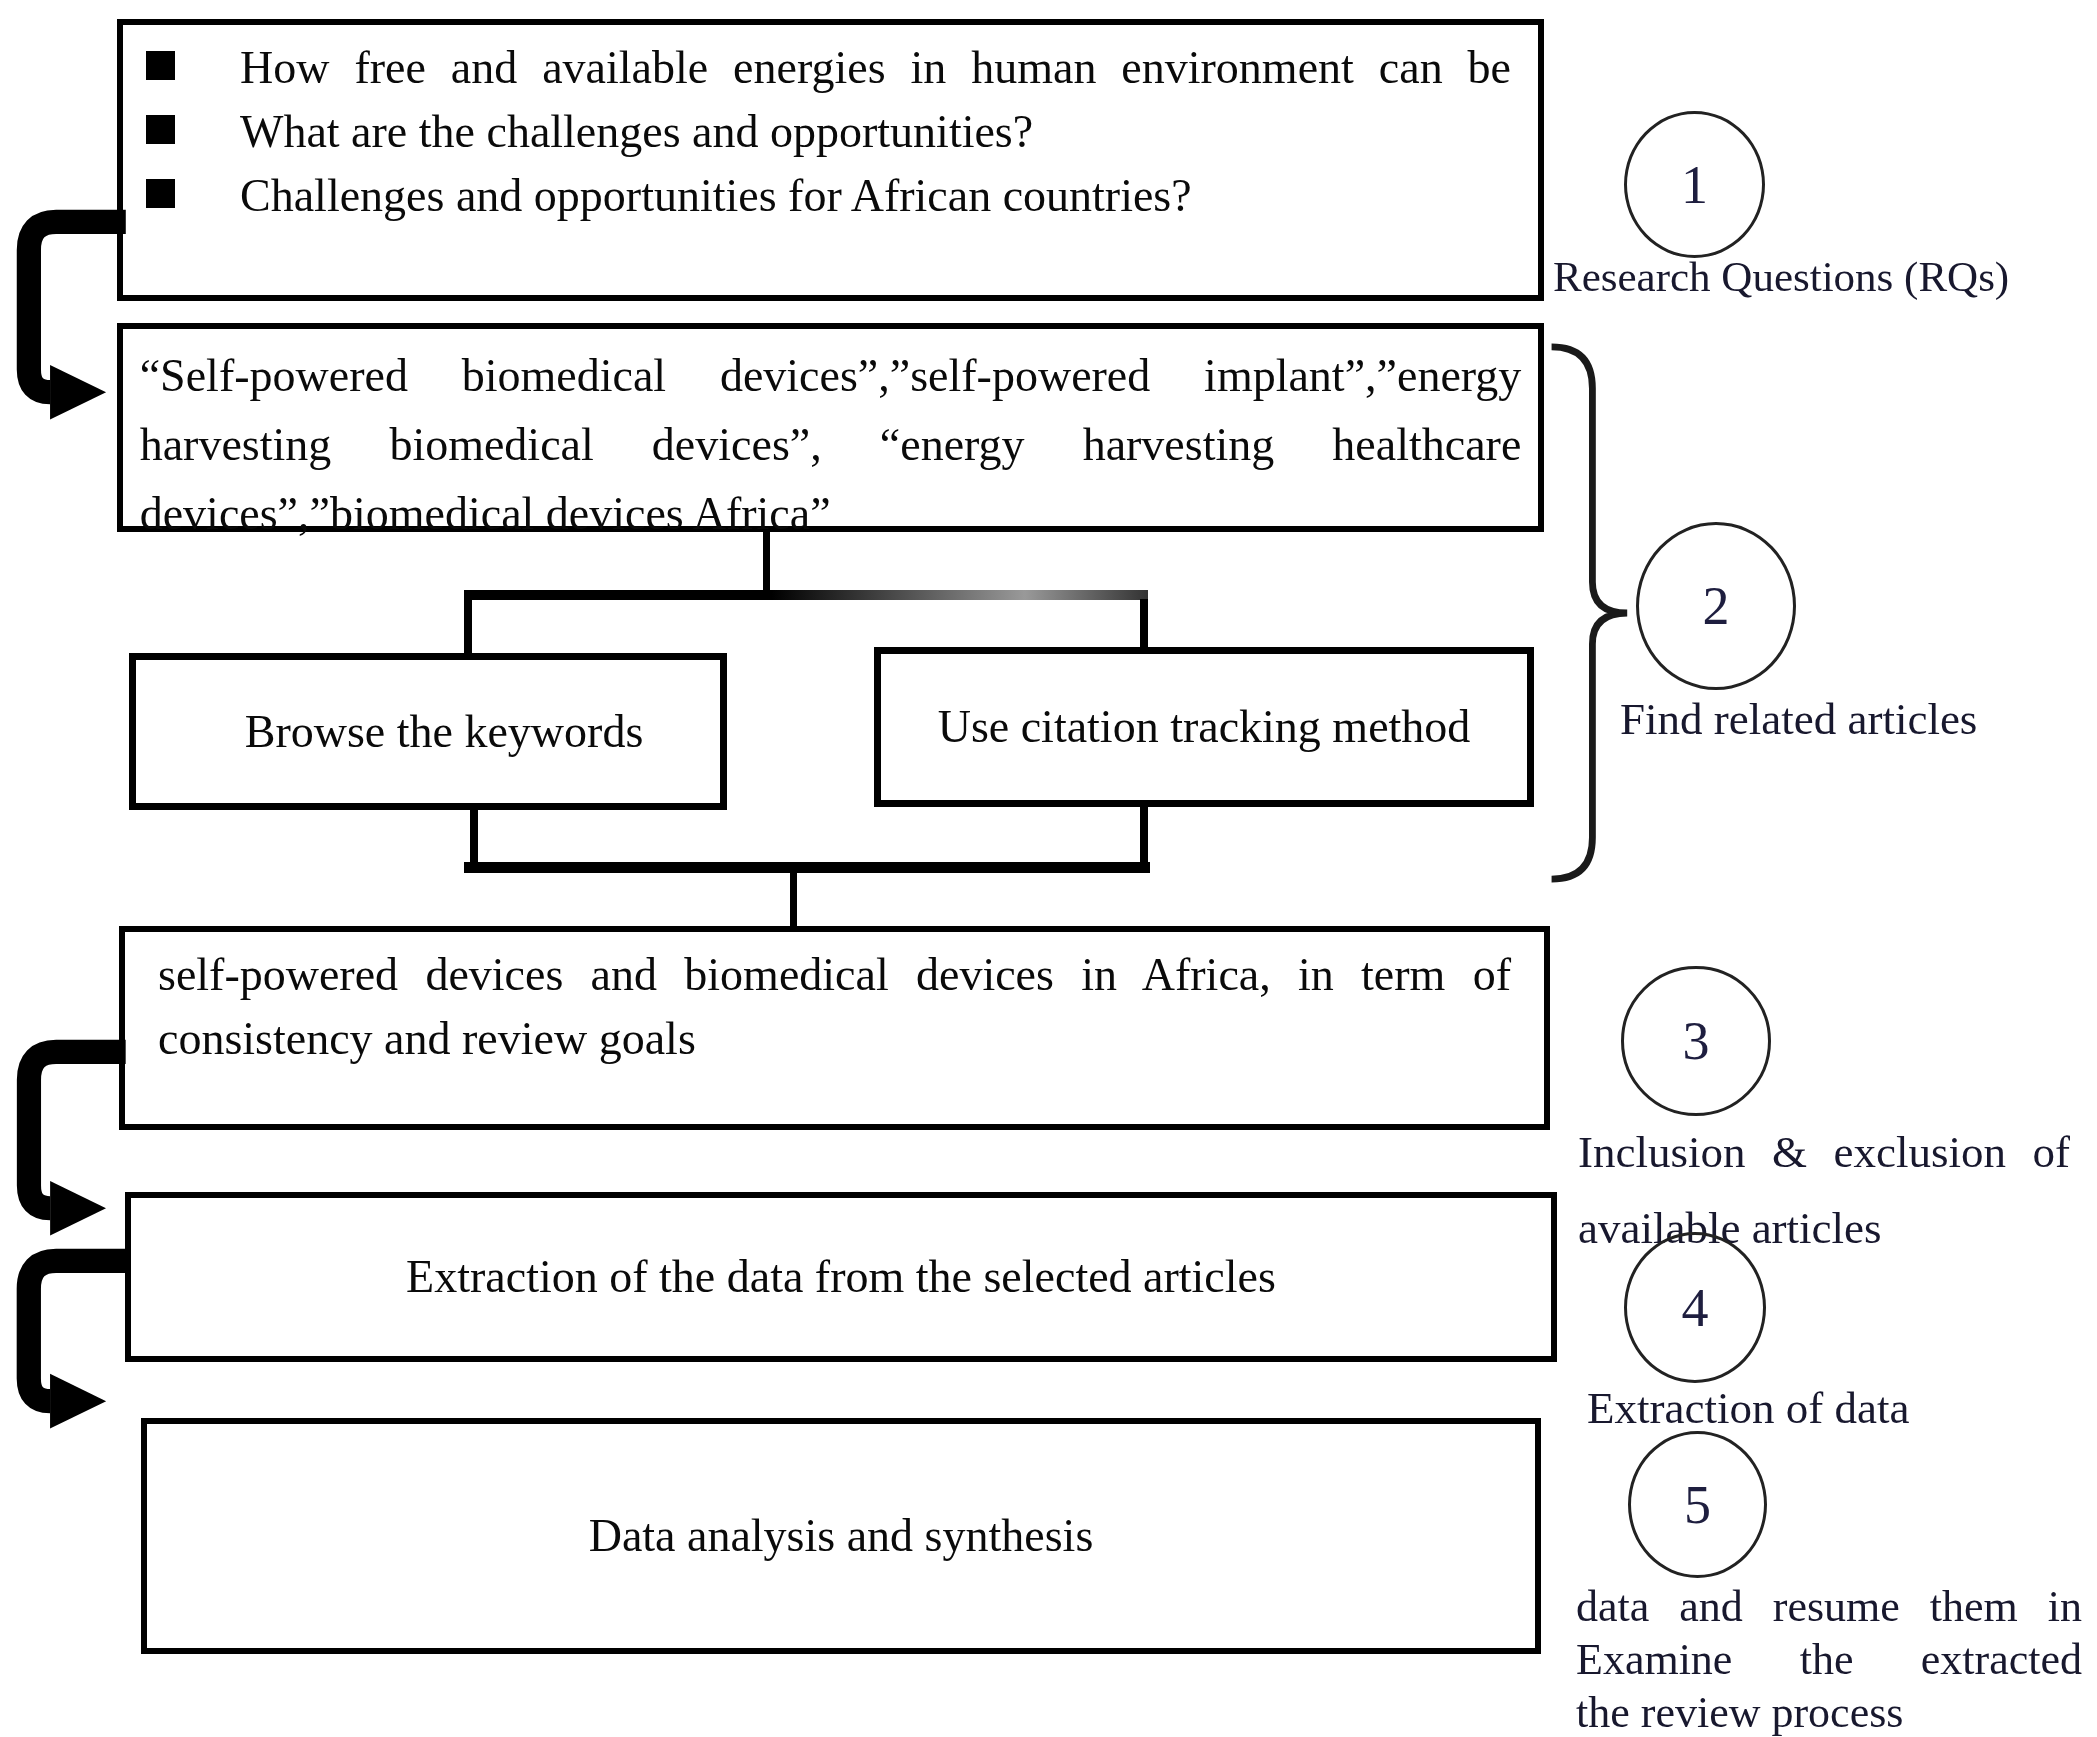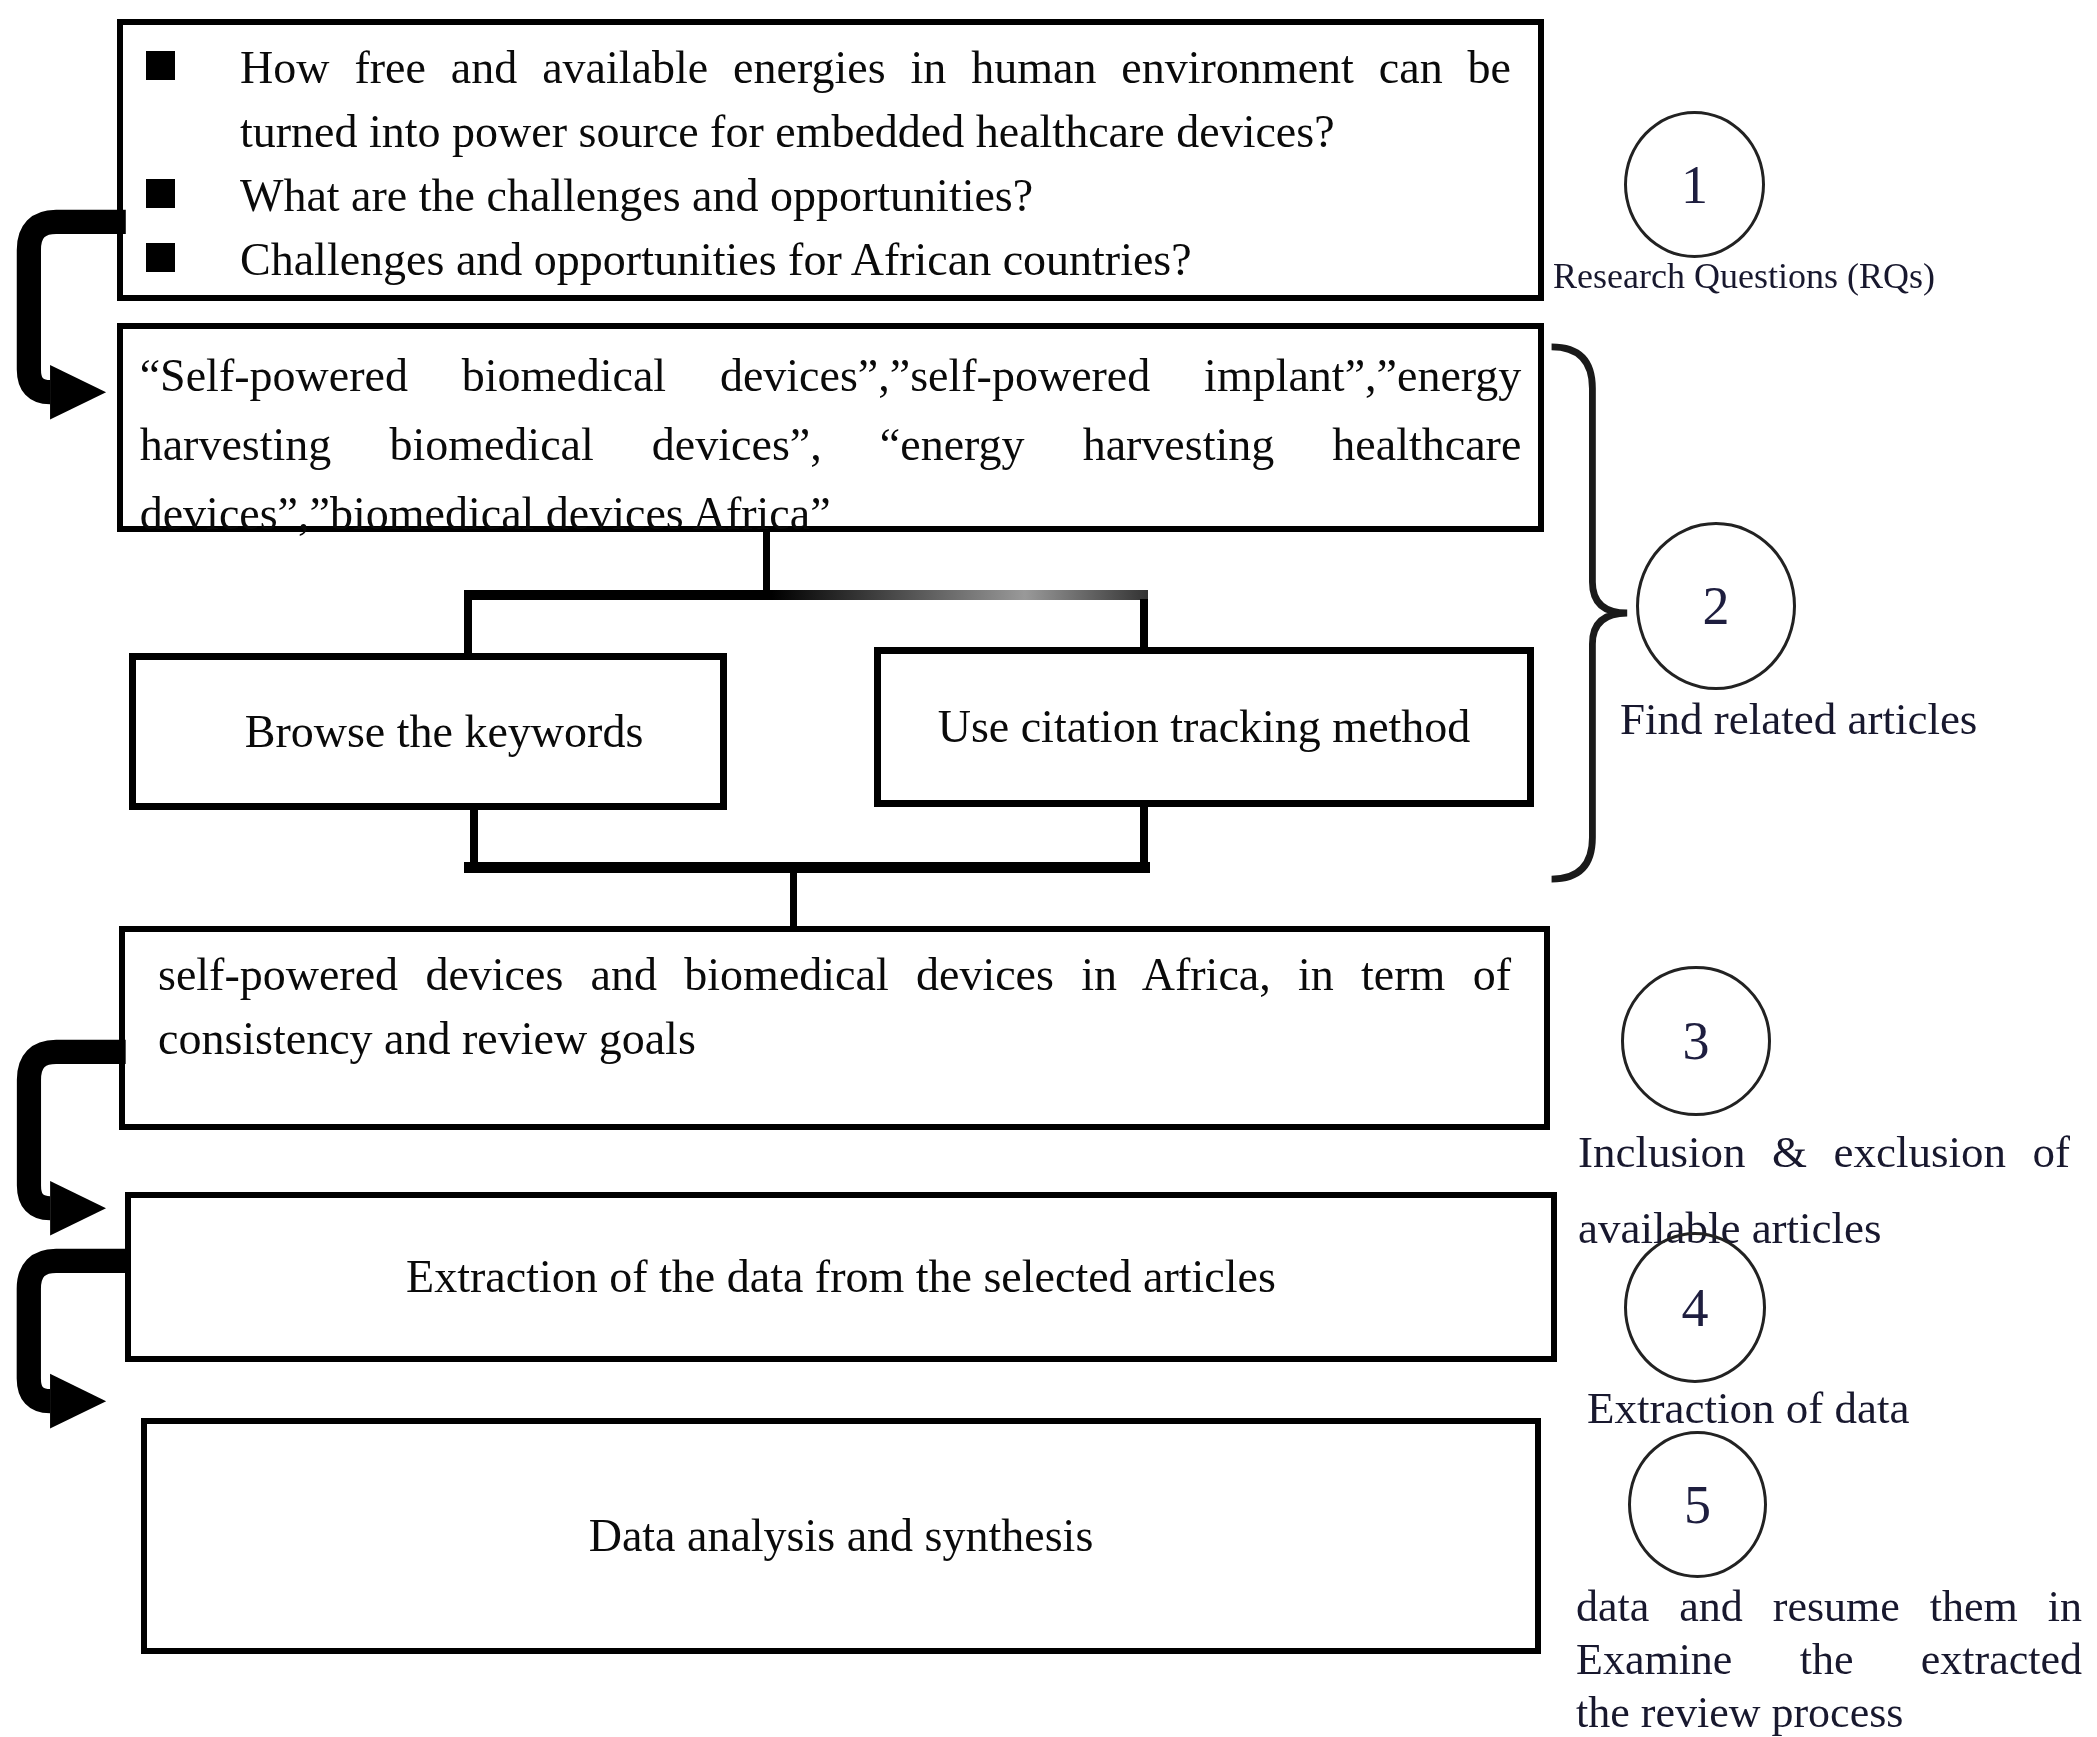--- a/index.html
+++ b/index.html
@@ -28,21 +28,20 @@
 </head>
 <body>
 
 <div id="canvas">
 
   <div class="fbox" style="left:117px; top:19px; width:1427px; height:282px; padding:10.6px 27px 0 23px;">
     <div class="bullet-row">
       <span class="bullet-sq"></span>
       <div class="btxt" style="flex:1 1 auto;">
         <div class="jline">How free and available energies in human environment can be</div>
-        <div class="lline">turned into power source for embedded healthcare devices?</div>
       </div>
     </div>
     <div class="bullet-row">
       <span class="bullet-sq"></span>
       <div class="btxt" style="flex:1 1 auto;">
         <div class="lline">What are the challenges and opportunities?</div>
       </div>
     </div>
     <div class="bullet-row">
       <span class="bullet-sq"></span>
@@ -101,21 +100,21 @@
     <polygon points="50,166 50,238 124,202" fill="#000"></polygon>
   </svg>
 
   <svg class="abs" style="left:1544px; top:343px;" width="87" height="540" viewBox="0 0 115 714">
     <path d="M10 5 Q64 5 64 60 V316 Q64 357 110 357 Q64 357 64 398 V654 Q64 709 10 709" stroke="#1a1a1a" stroke-width="9" fill="none"></path>
   </svg>
 
   <div class="step-circle" style="left:1624px; top:111px; width:135px; height:141px;">
     <span class="step-num">1</span>
   </div>
-  <div class="step-label" style="left:1553px; top:250px; width:522px; font-size:36px; line-height:53px;">
+  <div class="step-label" style="left:1553px; top:250px; width:522px; font-size:43px; line-height:53px;">
     <div class="lline">Research Questions (RQs)</div>
   </div>
 
   <div class="step-circle" style="left:1636px; top:522px; width:154px; height:162px;">
     <span class="step-num">2</span>
   </div>
   <div class="step-label" style="left:1620px; top:693px; width:439px; font-size:45px; line-height:53px;">
     <div class="lline">Find related articles</div>
   </div>
 

